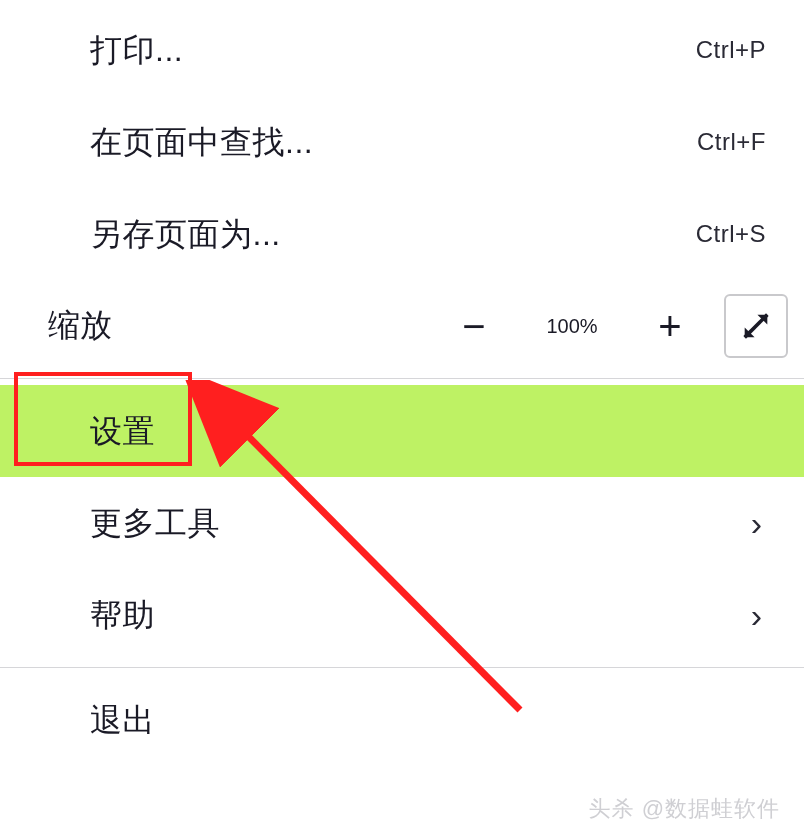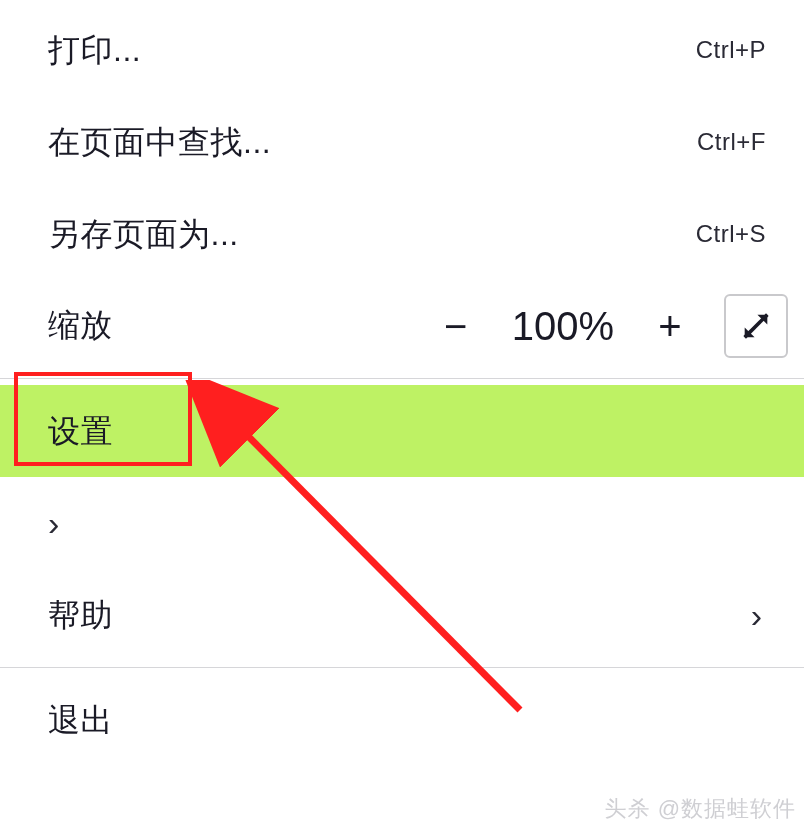--- a/index.html
+++ b/index.html
@@ -20,21 +20,21 @@
   .menu-item {
     display: flex;
     align-items: center;
     justify-content: space-between;
     height: 92px;
     padding: 0 38px 0 48px;
     font-size: 32px;
     line-height: 1;
     cursor: default;
   }
-  .menu-item .label { letter-spacing: 0.5px; }
+  .menu-item .label { letter-spacing: 0.5px; margin-left: 42px; }
   .menu-item .shortcut {
     font-size: 24px;
     letter-spacing: 0.5px;
     color: #2a2a35;
   }
   .divider {
     height: 1px;
     background: #d6d6d9;
     margin: 6px 0;
   }
@@ -53,21 +53,21 @@
   }
   .zoom-btn {
     width: 56px; height: 56px;
     display: flex; align-items: center; justify-content: center;
     font-size: 40px; line-height: 1;
     border-radius: 6px;
     cursor: pointer;
     user-select: none;
     color: #1a1a26;
   }
-  .zoom-value { font-size: 40px; padding: 0 6px; min-width: 96px; text-align:center; }
+  .zoom-value { font-size: 20px; padding: 0 6px; min-width: 96px; text-align:center; }
   .fullscreen-btn {
     width: 64px; height: 64px;
     border: 2px solid #c9c9cc;
     border-radius: 6px;
     display: flex; align-items: center; justify-content: center;
     cursor: pointer;
     margin-left: 4px;
   }
   .fullscreen-btn svg { width: 34px; height: 34px; }
   .menu-item.highlighted {
@@ -83,21 +83,21 @@
     border: 4px solid #ff1f1f;
     pointer-events: none;
   }
   .annotation-arrow {
     position: absolute;
     pointer-events: none;
   }
   .watermark {
     position: absolute;
     bottom: 14px;
-    right: 8px;
+    right: 24px;
     font-size: 22px;
     color: #cfcfd3;
     letter-spacing: 1px;
     font-weight: 400;
   }
 </style>
 </head>
 <body>
 
 <div class="menu">
@@ -137,20 +137,21 @@
     </div>
   </div>
 
   <div class="divider"></div>
 
   <div class="menu-item highlighted">
     <span class="label">设置</span>
   </div>
 
   <div class="menu-item">
+    <span class="label">更多工具</span>
     <span class="submenu-arrow">›</span>
   </div>
 
   <div class="menu-item">
     <span class="label">帮助</span>
     <span class="submenu-arrow">›</span>
   </div>
 
   <div class="divider"></div>
 

